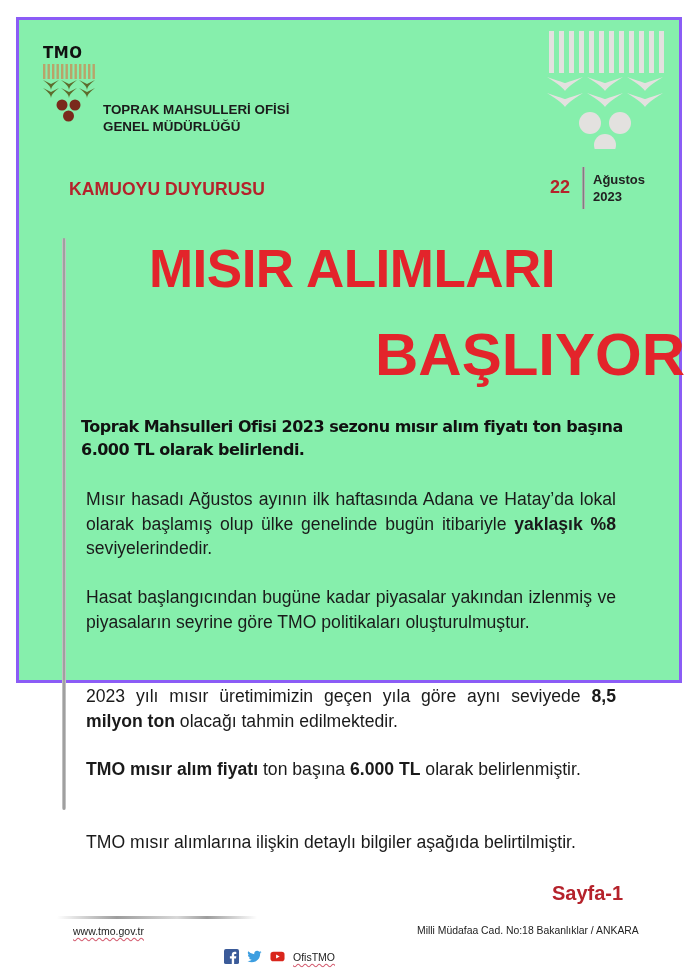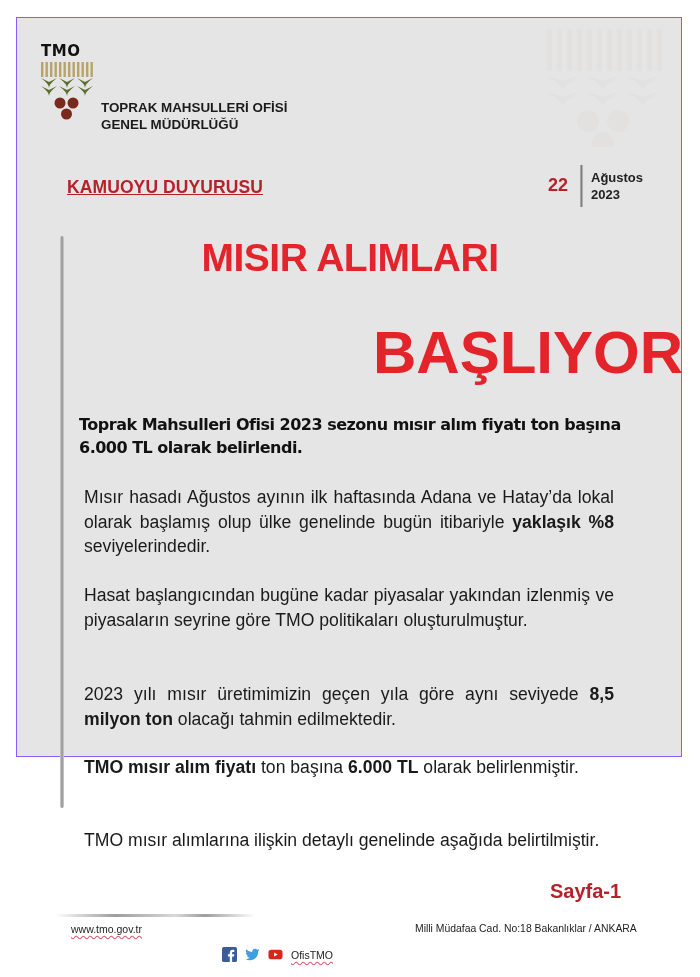--- a/index.html
+++ b/index.html
@@ -1,42 +1,42 @@
 <!DOCTYPE html>
 <html><head>
   <meta charset="utf-8">
   <style>
     * { box-sizing: border-box; margin: 0; padding: 0; }
     html, body {
       width: 700px; height: 977px; background: #ffffff; overflow: hidden;
       font-family: "Liberation Sans", sans-serif;
     }
     .page {
-      position: absolute; left: 16px; top: 17px; width: 666px; height: 740px;
-      background: #e5e5e5;
-      border: 1px solid #8b5cf6;
+      position: absolute; left: 16px; top: 17px; width: 666px; height: 666px;
+      background: #86efac;
+      border: 3px solid #8b5cf6;
     }
     .abs { position: absolute; }
 
     
     .logo { left: 22px; top: 24px; width: 64px; height: 80px; }
     .logo-tmo {
       position: absolute; left: 2px; top: 0px; font-weight: 900; font-size: 15px;
       letter-spacing: 0.5px; color: #111; font-family: "DejaVu Sans", sans-serif;
     }
     .org-name {
       left: 84px; top: 37px; font-weight: bold; font-size: 13.4px; line-height: 17px; color: #1b1b1b; margin-top: 44px;
     }
 
     
     .watermark { left: 516px; top: 9px; width: 140px; height: 120px; }
 
     
     .announce {
-      left: 50px; top: 159px; font-weight: bold; font-size: 17.5px; color: #b5222b; letter-spacing: 0.1px; text-decoration: underline;
+      left: 50px; top: 159px; font-weight: bold; font-size: 17.5px; color: #b5222b; letter-spacing: 0.1px;
     }
     .date-day {
       left: 531px; top: 157px; font-weight: bold; font-size: 18px; color: #b5222b;
     }
     .date-sep {
       left: 563px; top: 147px; width: 3px; height: 42px;
       background: linear-gradient(to right, #b9b9b9, #7f7f7f, #c9c9c9);
     }
     .date-month {
       left: 574px; top: 151px; font-weight: bold; font-size: 13px; line-height: 17px; color: #222;
@@ -45,21 +45,21 @@
     
     .vrule {
       left: 43px; top: 218px; width: 4px; height: 572px;
       background: linear-gradient(to right, #d2d2d2, #8f8f8f, #d2d2d2);
       border-radius: 2px;
     }
 
     
     .title1 {
       left: 0; width: 666px; top: 218px; text-align: center;
-      font-weight: 900; font-size: 39px; color: #e3242b; letter-spacing: -0.5px;
+      font-weight: 900; font-size: 53px; color: #e3242b; letter-spacing: -0.5px;
       font-family: "Liberation Sans", sans-serif;
     }
     .title2 {
       left: 0; width: 666px; top: 300px; text-align: right;
       font-weight: 900; font-size: 60px; color: #e3242b; letter-spacing: 0px;
       font-family: "Liberation Sans", sans-serif;
     }
 
     
     .lead {
@@ -191,21 +191,21 @@
   <div class="abs para p2">
     <span>Hasat başlangıcından bugüne kadar piyasalar yakından izlenmiş ve piyasaların seyrine göre TMO politikaları oluşturulmuştur.</span>
   </div>
   <div class="abs para p3">
     <span>2023 yılı mısır üretimimizin geçen yıla göre aynı seviyede </span><b>8,5 milyon ton</b><span> olacağı tahmin edilmektedir.</span>
   </div>
   <div class="abs para p4">
     <b>TMO mısır alım fiyatı</b><span> ton başına </span><b>6.000 TL</b><span> olarak belirlenmiştir.</span>
   </div>
   <div class="abs para p5">
-    <span>TMO mısır alımlarına ilişkin detaylı genelinde aşağıda belirtilmiştir.</span>
+    <span>TMO mısır alımlarına ilişkin detaylı bilgiler aşağıda belirtilmiştir.</span>
   </div>
 
   <div class="abs page-label">Sayfa-1</div>
 
   <div class="abs footer-line"></div>
   <div class="abs website">www.tmo.gov.tr</div>
   <div class="abs social">
     <svg class="ic" viewBox="0 0 16 16">
       <rect width="16" height="16" rx="2" fill="#3b5b99"></rect>
       <path d="M10.8 16V10h2l.3-2.3h-2.3V6.3c0-.7.2-1.1 1.1-1.1h1.2V3.1c-.2 0-.9-.1-1.8-.1-1.8 0-3 1.1-3 3.1v1.6H6.3V10h2v6z" fill="#fff"></path>

